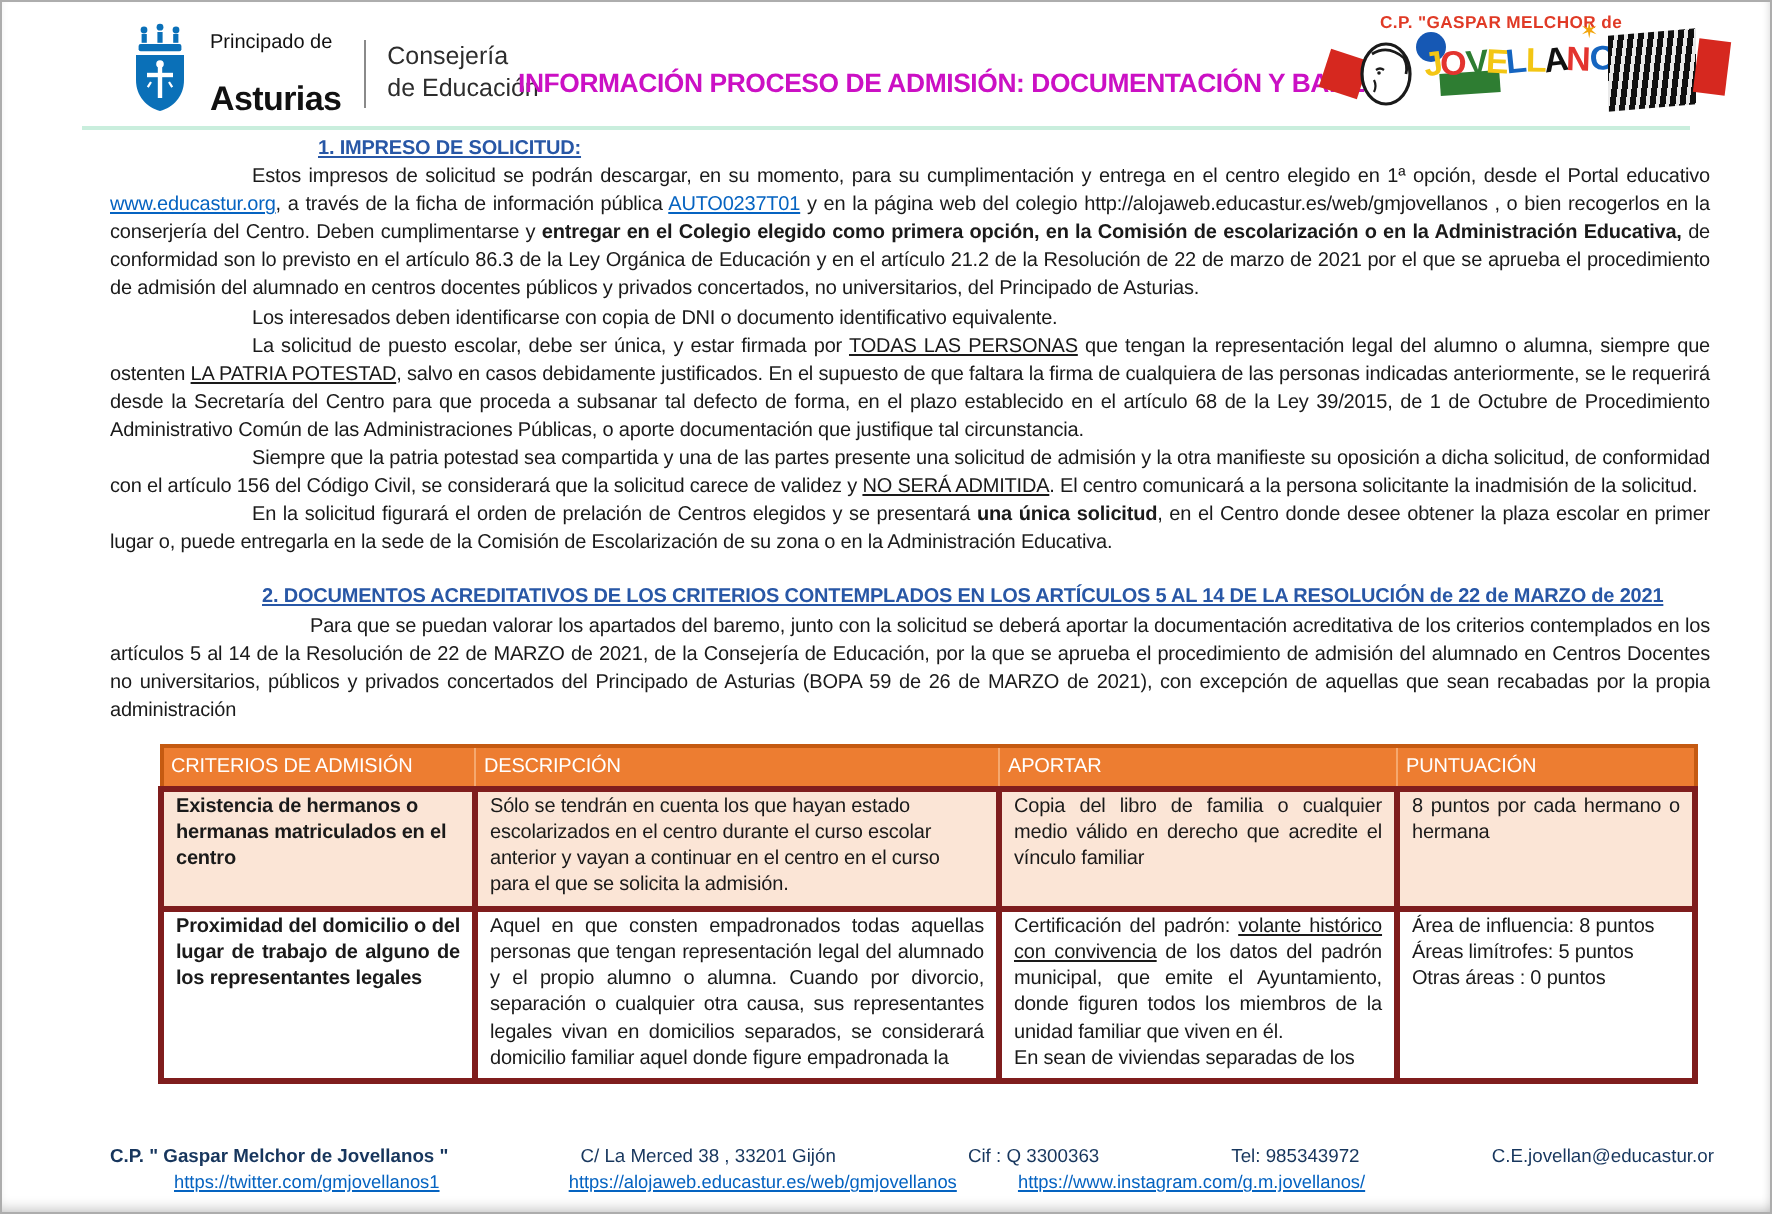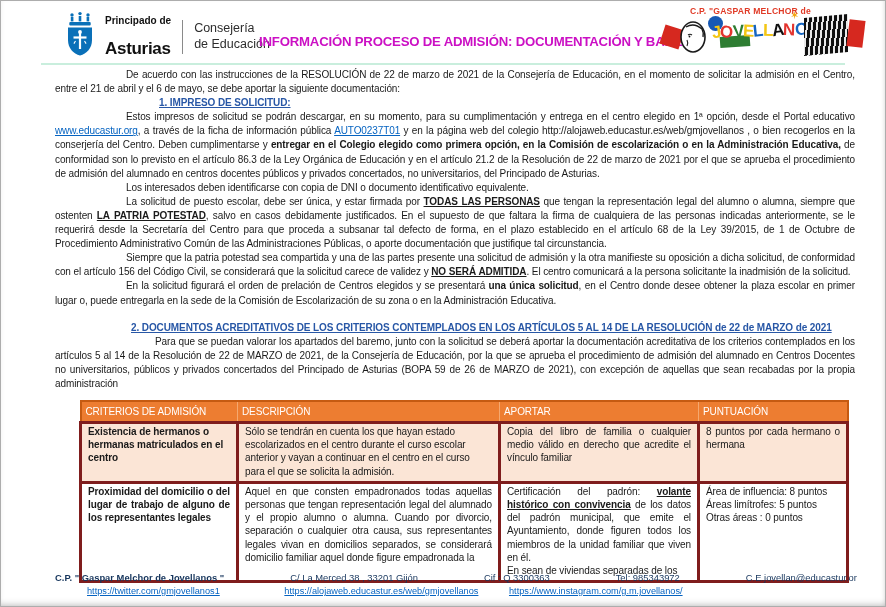--- a/index.html
+++ b/index.html
@@ -6,21 +6,21 @@
   .page{
     width:886px;height:607px;position:relative;background:#fff;
     font-family:"Liberation Sans",sans-serif;color:#1a1a1a;
     border:1px solid #adadad;box-sizing:border-box;overflow:hidden;
     box-shadow:inset 0 -5px 7px -4px rgba(0,0,0,.25), inset -3px 0 5px -3px rgba(0,0,0,.12);
   }
   
   .header{position:absolute;left:0;top:0;right:0;height:62px;}
   .gov-logo{position:absolute;left:62px;top:10px;display:flex;align-items:center;}
   .gov-text{margin-left:8px;line-height:1;}
-  .gov-small{font-size:10px;font-weight:bold;color:#111;}
+  .gov-small{font-size:10px;font-weight:normal;color:#111;}
   .gov-big{font-size:17px;font-weight:bold;color:#111;margin-top:14px;letter-spacing:-0.3px;}
   .gov-divider{width:1px;height:34px;background:#8a8a8a;margin:0 11px;}
   .dept{font-size:12.5px;color:#2d2d2d;line-height:1.25;}
   .doc-title{
     position:absolute;left:258px;top:33px;font-size:13.2px;font-weight:bold;
     color:#cb10c4;letter-spacing:-0.2px;white-space:nowrap;
   }
   
   .school-logo{position:absolute;right:18px;top:2px;width:205px;height:58px;}
   .sl-top{position:absolute;left:28px;top:3px;font-size:8.6px;font-weight:bold;color:#e03a26;letter-spacing:.2px;white-space:nowrap;}
@@ -40,21 +40,21 @@
   .content{
     position:absolute;left:54px;right:30px;top:67px;
     font-size:10px;line-height:14.1px;text-align:justify;letter-spacing:-0.1px;
   }
   .content p{margin:0;text-indent:71px;}
   .content p.hd1{text-indent:104px;}
   .content p.hd2{text-indent:76px;margin-top:13px;}
   .content p.deep{text-indent:100px;}
   .hd1,.hd2{color:#2857a6;font-weight:bold;text-decoration:underline;}
   .b{font-weight:bold;}
-  .bu{font-weight:bold;text-decoration:underline;}
+  .bu{font-weight:normal;text-decoration:underline;}
   .lk{color:#0563c1;text-decoration:underline;cursor:pointer;}
   .nl{display:block;}
   
   table.baremo{
     margin:9px 0 0 24px;border-collapse:collapse;table-layout:fixed;width:767px;
     font-size:10px;line-height:13.2px;border:2px solid #c55a11;
   }
   .baremo th{
     background:#ed7d31;color:#fff;font-weight:normal;font-size:10px;
     height:19px;padding:0 4px;border:1px solid #ed7d31;border-right:1px solid #f5a86f;
@@ -131,21 +131,20 @@
       <div class="sl-word"><span style="color: rgb(243, 198, 20); display: inline-block; transform: rotate(-6deg);">J</span><span style="color: rgb(227, 52, 47); display: inline-block; transform: rotate(4deg);">O</span><span style="color: rgb(46, 125, 50); display: inline-block; transform: rotate(-3deg);">V</span><span style="color: rgb(243, 198, 20); display: inline-block; transform: rotate(5deg);">E</span><span style="color: rgb(21, 101, 192); display: inline-block; transform: rotate(-4deg);">L</span><span style="color: rgb(243, 198, 20); display: inline-block; transform: rotate(3deg);">L</span><span style="color: rgb(17, 17, 17); display: inline-block; transform: rotate(-5deg);">A</span><span style="color: rgb(227, 52, 47); display: inline-block; transform: rotate(4deg);">N</span><span style="color: rgb(21, 101, 192); display: inline-block; transform: rotate(-3deg);">O</span><span style="color: rgb(243, 198, 20); display: inline-block; transform: rotate(5deg);">S</span></div>
       <div class="sl-shape sl-sun">✶</div>
       <div class="sl-shape sl-accordion"></div>
       <div class="sl-shape sl-redsquare"></div>
     </div>
   </div>
 
   <div class="mint-line"></div>
 
   <div class="content">
-    <p><span>De acuerdo con las instrucciones de la RESOLUCIÓN de 22 de marzo de 2021 de la Consejería de Educación, en el momento de solicitar la admisión en el Centro, entre el 21 de abril y el 6 de mayo, se debe aportar la siguiente documentación:</span></p>
     <p class="hd1">1.  IMPRESO DE SOLICITUD:</p>
     <p><span>Estos impresos de solicitud se podrán descargar, en su momento, para su cumplimentación y entrega en el centro elegido en 1ª opción, desde el Portal educativo </span><span class="lk">www.educastur.org</span><span>, a través de la ficha de información pública </span><span class="lk">AUTO0237T01</span><span> y en la página web del colegio http://alojaweb.educastur.es/web/gmjovellanos , o bien recogerlos en la conserjería del Centro. Deben cumplimentarse y </span><span class="b">entregar en el Colegio elegido como primera opción, en la Comisión de escolarización o en la Administración Educativa,</span><span> de conformidad son lo previsto en el artículo 86.3 de la Ley Orgánica de Educación y en el artículo 21.2 de la Resolución de 22 de marzo de 2021 por el que se aprueba el procedimiento de admisión del alumnado en centros docentes públicos y privados concertados, no universitarios, del Principado de Asturias.</span></p>
     <p><span>Los interesados deben identificarse con copia de DNI o documento identificativo equivalente.</span></p>
     <p><span>La solicitud de puesto escolar, debe ser única, y estar firmada por </span><span class="bu">TODAS LAS PERSONAS</span><span> que tengan la representación legal del alumno o alumna, siempre que ostenten </span><span class="bu">LA PATRIA POTESTAD</span><span>, salvo en casos debidamente justificados. En el supuesto de que faltara la firma de cualquiera de las personas indicadas anteriormente, se le requerirá desde la Secretaría del Centro para que proceda a subsanar tal defecto de forma, en el plazo establecido en el artículo 68 de la Ley 39/2015, de 1 de Octubre de Procedimiento Administrativo Común de las Administraciones Públicas, o aporte documentación que justifique tal circunstancia.</span></p>
     <p><span>Siempre que la patria potestad sea compartida y una de las partes presente una solicitud de admisión y la otra manifieste su oposición a dicha solicitud, de conformidad con el artículo 156 del Código Civil, se considerará que la solicitud carece de validez y </span><span class="bu">NO SERÁ ADMITIDA</span><span>. El centro comunicará a la persona solicitante la inadmisión de la solicitud.</span></p>
     <p><span>En la solicitud figurará el orden de prelación de Centros elegidos y se presentará </span><span class="b">una única solicitud</span><span>, en el Centro  donde desee obtener la plaza escolar en primer lugar o, puede entregarla en la sede de la Comisión de Escolarización de su zona o en la Administración Educativa.</span></p>
     <p class="hd2">2.  DOCUMENTOS ACREDITATIVOS DE LOS CRITERIOS CONTEMPLADOS EN LOS ARTÍCULOS 5 AL 14 DE LA RESOLUCIÓN de 22 de MARZO de 2021</p>
     <p class="deep"><span>Para que se puedan valorar los apartados del baremo, junto con la solicitud se deberá aportar la documentación acreditativa de los criterios contemplados en los artículos 5 al 14 de la Resolución de 22 de MARZO de 2021, de la Consejería de Educación, por la que se aprueba el procedimiento de admisión del alumnado en Centros Docentes no universitarios, públicos y privados concertados del Principado de Asturias (BOPA 59 de 26 de MARZO de 2021), con excepción de aquellas que sean recabadas por la propia administración</span></p>
 
     <table class="baremo">

